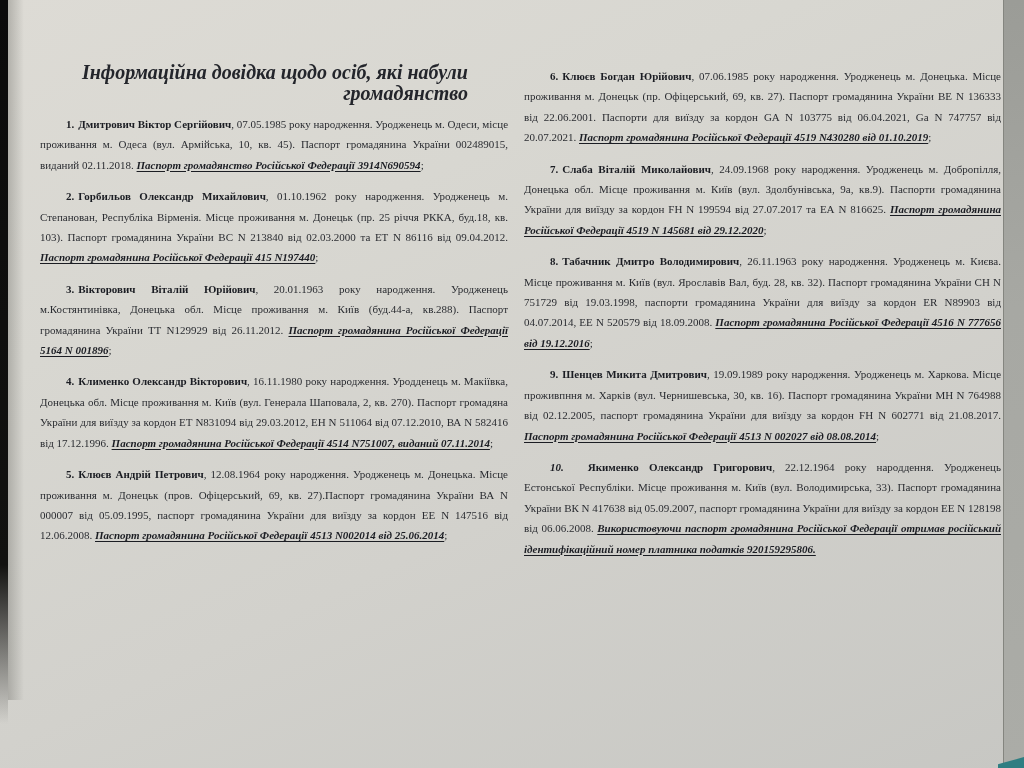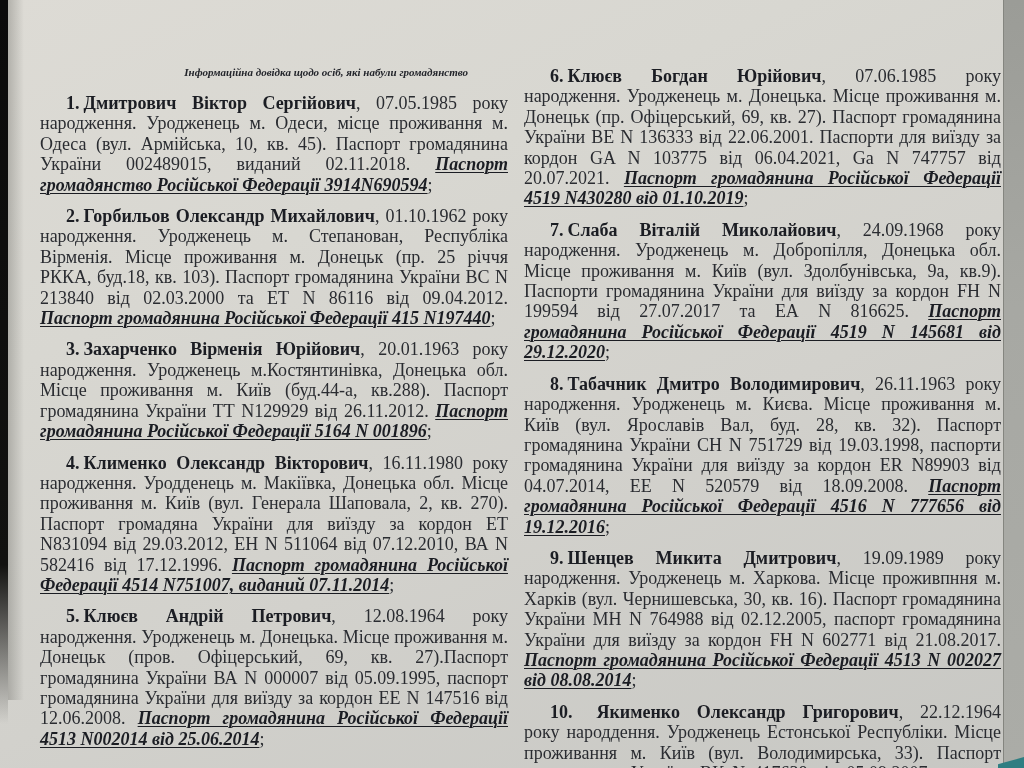--- a/index.html
+++ b/index.html
@@ -9,30 +9,30 @@
     font-family:"Liberation Serif", serif;
     color:#2a2c31;
     -webkit-font-smoothing:antialiased;
   }
   .paper{position:absolute;inset:0;}
   .col{position:absolute;}
   .col-left{left:40px;top:62px;width:468px;}
   .col-right{left:524px;top:66px;width:477px;}
   .doc-title{
     font-weight:bold;font-style:italic;text-align:right;
-    padding-right:40px;font-size:11px;line-height:21px;
+    padding-right:40px;font-size:20px;line-height:21px;
     margin-bottom:10px;color:#23252b;
   }
   .entry{
     margin:0 0 11px 0;text-align:justify;text-indent:26px;
-    font-size:18px;line-height:20.4px;
+    font-size:11px;line-height:20.4px;
   }
   .num,.pname{font-weight:bold;color:#1b1d23;}
   .num{margin-right:4px;}
-  .num-wide{margin-right:24px;}
+  .num-wide{margin-right:24px;font-style:italic;}
   .hl{
     font-weight:bold;font-style:italic;color:#1b1d23;
     text-decoration:underline;text-decoration-thickness:1.4px;text-underline-offset:2px;
   }
   .edge-left{
     position:absolute;left:0;top:0;width:8px;height:724px;
     background:linear-gradient(to bottom,#0b0b0b 0%,#121210 78%,rgba(25,25,22,0) 100%);
   }
   .edge-left-soft{
     position:absolute;left:8px;top:0;width:16px;height:700px;
@@ -56,21 +56,21 @@
 
   <div class="col col-left">
     <div class="doc-title">
       <div>Інформаційна довідка щодо осіб, які набули громадянство</div>
     </div>
 
     <p class="entry"><span class="num">1.</span><span class="pname">Дмитрович Віктор Сергійович</span><span>, 07.05.1985 року народження. Уродженець м. Одеси, місце проживання м. Одеса (вул. Армійська, 10, кв. 45). Паспорт громадянина України 002489015, виданий 02.11.2018. </span><span class="hl">Паспорт громадянство Російської Федерації 3914N690594</span><span>;</span></p>
 
     <p class="entry"><span class="num">2.</span><span class="pname">Горбильов Олександр Михайлович</span><span>, 01.10.1962 року народження. Уродженець м. Степанован, Республіка Вірменія. Місце проживання м. Донецьк (пр. 25 річчя РККА, буд.18, кв. 103). Паспорт громадянина України ВС N 213840 від 02.03.2000 та ЕТ N 86116 від 09.04.2012. </span><span class="hl">Паспорт громадянина Російської Федерації 415 N197440</span><span>;</span></p>
 
-    <p class="entry"><span class="num">3.</span><span class="pname">Захарченко Вірменія Юрійович</span><span>, 20.01.1963 року народження. Уродженець м.Костянтинівка, Донецька обл. Місце проживання м. Київ (буд.44-а, кв.288). Паспорт громадянина України ТТ N129929 від 26.11.2012. </span><span class="hl">Паспорт громадянина Російської Федерації 5164 N 001896</span><span>;</span></p>
+    <p class="entry"><span class="num">3.</span><span class="pname">Вікторович Віталій Юрійович</span><span>, 20.01.1963 року народження. Уродженець м.Костянтинівка, Донецька обл. Місце проживання м. Київ (буд.44-а, кв.288). Паспорт громадянина України ТТ N129929 від 26.11.2012. </span><span class="hl">Паспорт громадянина Російської Федерації 5164 N 001896</span><span>;</span></p>
 
     <p class="entry"><span class="num">4.</span><span class="pname">Клименко Олександр Вікторович</span><span>, 16.11.1980 року народження. Уродденець м. Макіївка, Донецька обл. Місце проживання м. Київ (вул. Генерала Шаповала, 2, кв. 270). Паспорт громадяна України для виїзду за кордон ЕТ N831094 від 29.03.2012, ЕН N 511064 від 07.12.2010, ВА N 582416 від 17.12.1996. </span><span class="hl">Паспорт громадянина Російської Федерації 4514 N751007, виданий 07.11.2014</span><span>;</span></p>
 
     <p class="entry"><span class="num">5.</span><span class="pname">Клюєв Андрій Петрович</span><span>, 12.08.1964 року народження. Уродженець м. Донецька. Місце проживання м. Донецьк (пров. Офіцерський, 69, кв. 27).Паспорт громадянина України ВА N 000007 від 05.09.1995, паспорт громадянина України для виїзду за кордон ЕЕ N 147516 від 12.06.2008. </span><span class="hl">Паспорт громадянина Російської Федерації 4513 N002014 від 25.06.2014</span><span>;</span></p>
   </div>
 
   <div class="col col-right">
     <p class="entry"><span class="num">6.</span><span class="pname">Клюєв Богдан Юрійович</span><span>, 07.06.1985 року народження. Уродженець м. Донецька. Місце проживання м. Донецьк (пр. Офіцерський, 69, кв. 27). Паспорт громадянина України ВЕ N 136333 від 22.06.2001. Паспорти для виїзду за кордон GA N 103775 від 06.04.2021, Ga N 747757 від 20.07.2021. </span><span class="hl">Паспорт громадянина Російської Федерації 4519 N430280 від 01.10.2019</span><span>;</span></p>
 
     <p class="entry"><span class="num">7.</span><span class="pname">Слаба Віталій Миколайович</span><span>, 24.09.1968 року народження. Уродженець м. Добропілля, Донецька обл. Місце проживання м. Київ (вул. Здолбунівська, 9а, кв.9). Паспорти громадянина України для виїзду за кордон FH N 199594 від 27.07.2017 та ЕА N 816625. </span><span class="hl">Паспорт громадянина Російської Федерації 4519 N 145681 від 29.12.2020</span><span>;</span></p>

